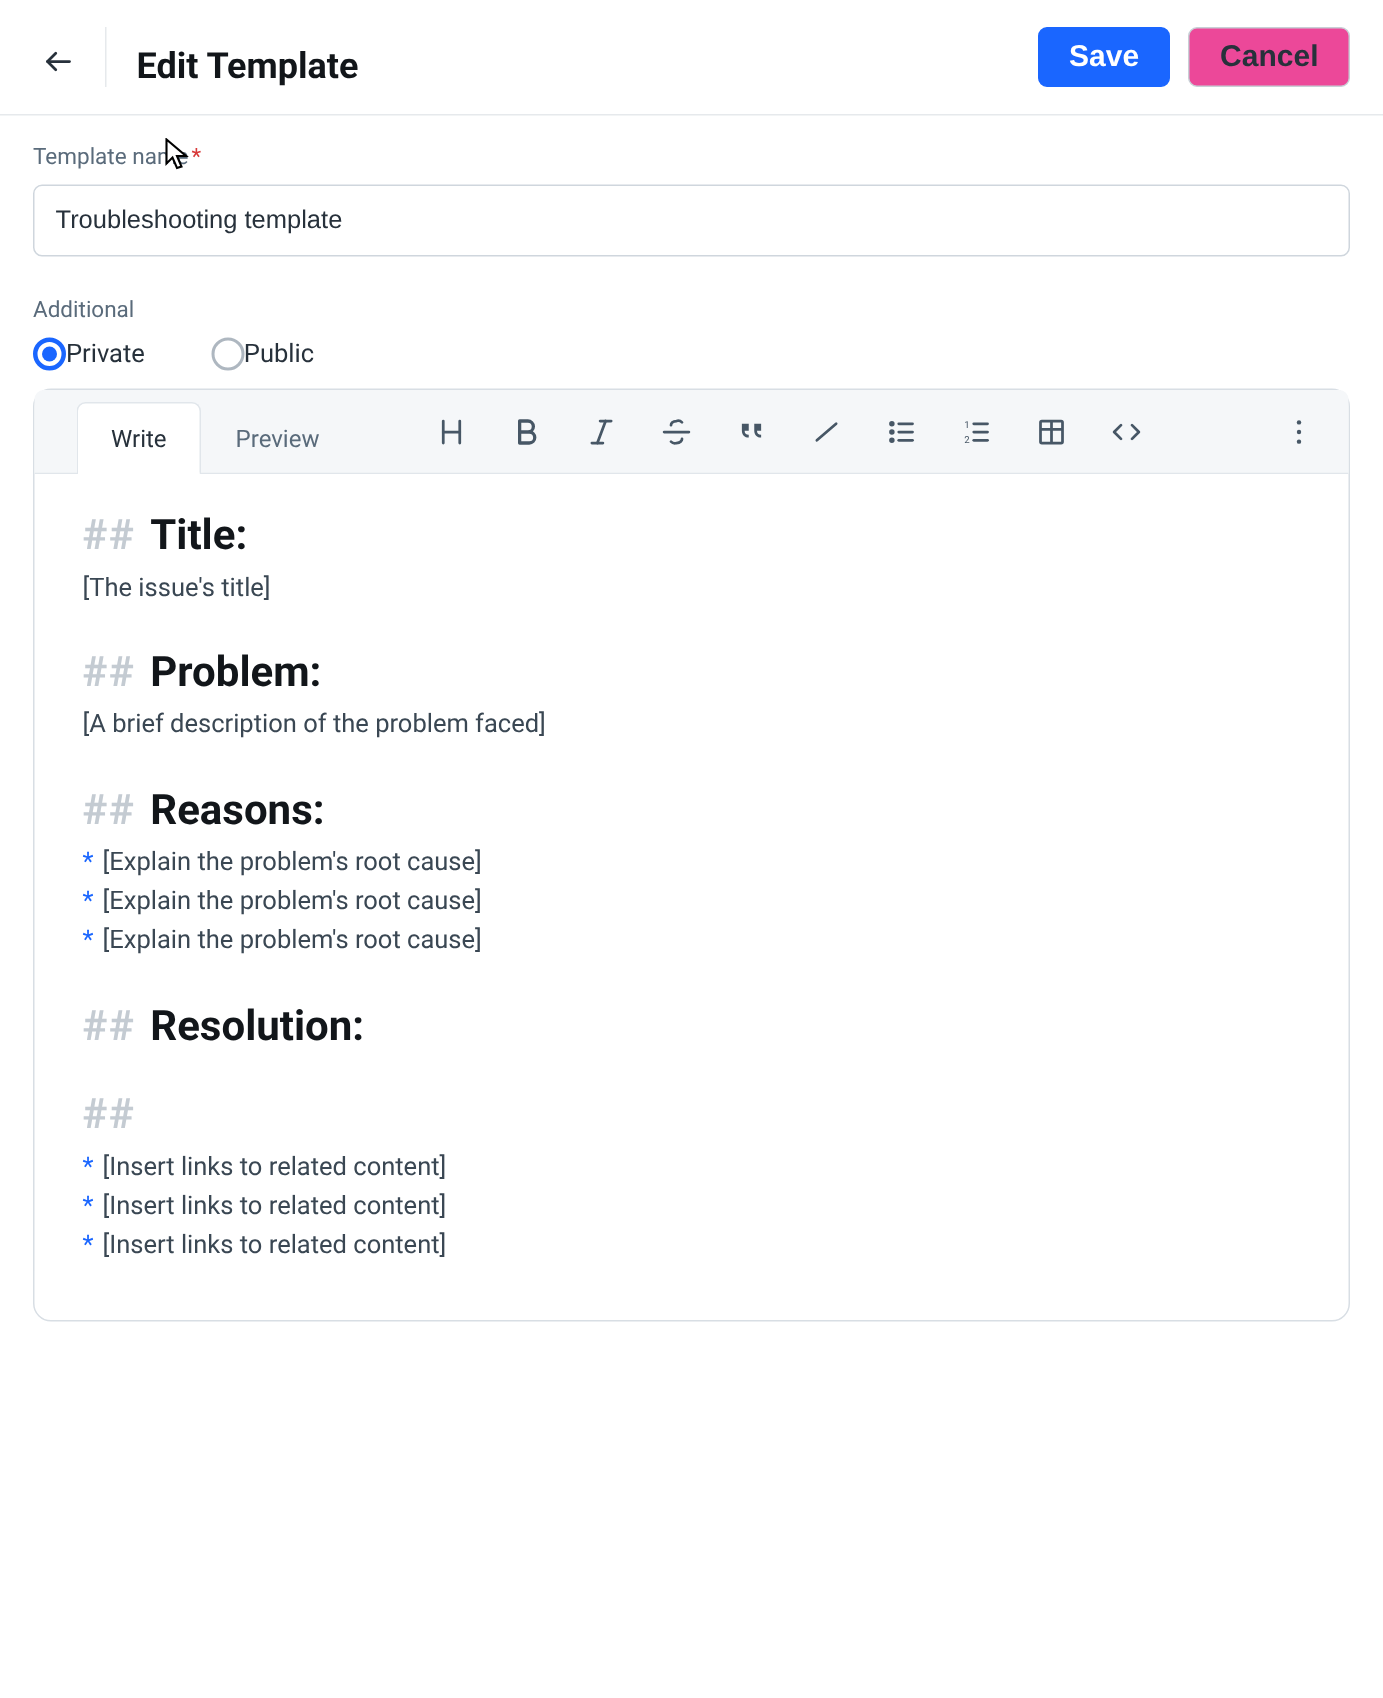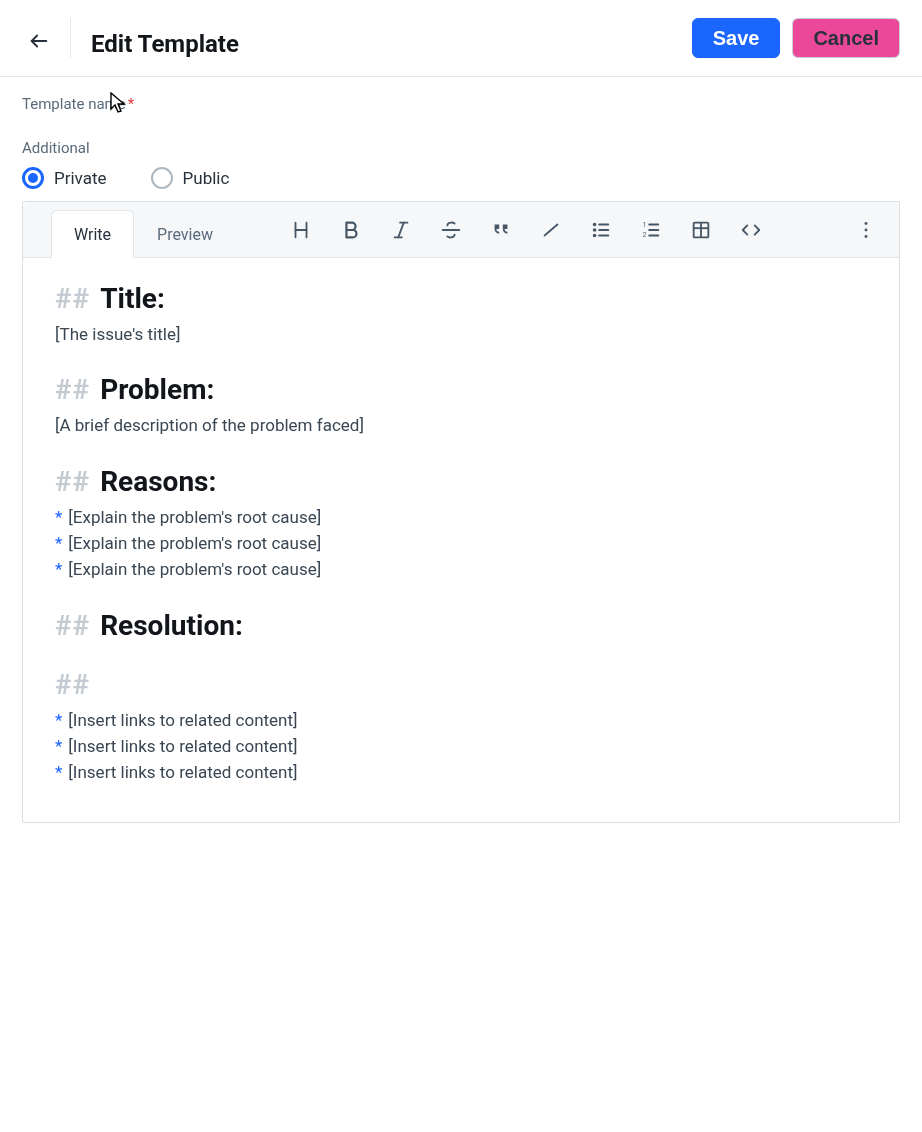--- a/index.html
+++ b/index.html
@@ -60,42 +60,42 @@
   border-radius: 6px;
   padding: 0 14px;
   font-size: 17px;
   color: #27313b;
   background: #fff;
 }
 
 .section-gap { margin-top: 26px; }
 
 .radio-row { display: flex; gap: 44px; align-items: center; margin-top: 6px; }
-.radio-opt { display: flex; align-items: center; gap: 10px; cursor: pointer; }
+.radio-opt { display: flex; align-items: center; cursor: pointer; }
 .radio-opt span.lbl { font-size: 17px; color: #27313b; }
 .radio-circle {
   width: 22px; height: 22px; border-radius: 50%;
   border: 2px solid #aeb7c0; display: inline-block; position: relative;
 }
 .radio-circle.selected { border: 3px solid #1a66ff; }
 .radio-circle.selected::after {
   content: ""; position: absolute; top: 3px; left: 3px; right: 3px; bottom: 3px;
   background: #1a66ff; border-radius: 50%;
 }
 
 .desc-row {
   display: flex; justify-content: space-between; align-items: center;
 }
 .switch-link {
   color: #1a66ff; font-weight: 600; font-size: 16px; cursor: pointer;
 }
 
 .editor {
   border: 1px solid #d8dee4;
-  border-radius: 2px;
+  border-radius: 12px;
   margin-top: 12px;
   background: #fff;
 }
 .editor-toolbar {
   display: flex; align-items: center;
   background: #f5f7f9;
   border-bottom: 1px solid #e1e6eb;
   border-radius: 6px 6px 0 0;
   padding: 0 8px 0 28px;
   height: 56px;
@@ -172,20 +172,21 @@
 
   
   <svg class="cursor-ptr" style="left:110px; top:15px;" width="18" height="22" viewBox="0 0 18 22">
     <path d="M1 1 L1 17 L5 13 L8 20 L11 19 L8 12 L14 12 Z" fill="#fff" stroke="#000" stroke-width="1.4"></path>
   </svg>
 
   
   <label class="field-label">
     <span>Template name</span><span class="req">*</span>
   </label>
+  <input class="text-input" type="text" value="Troubleshooting template" style="">
 
   
   <div class="section-gap">
     <label class="field-label">Additional</label>
     <div class="radio-row">
       <div class="radio-opt">
         <span class="radio-circle selected"></span>
         <span class="lbl">Private</span>
       </div>
       <div class="radio-opt">

